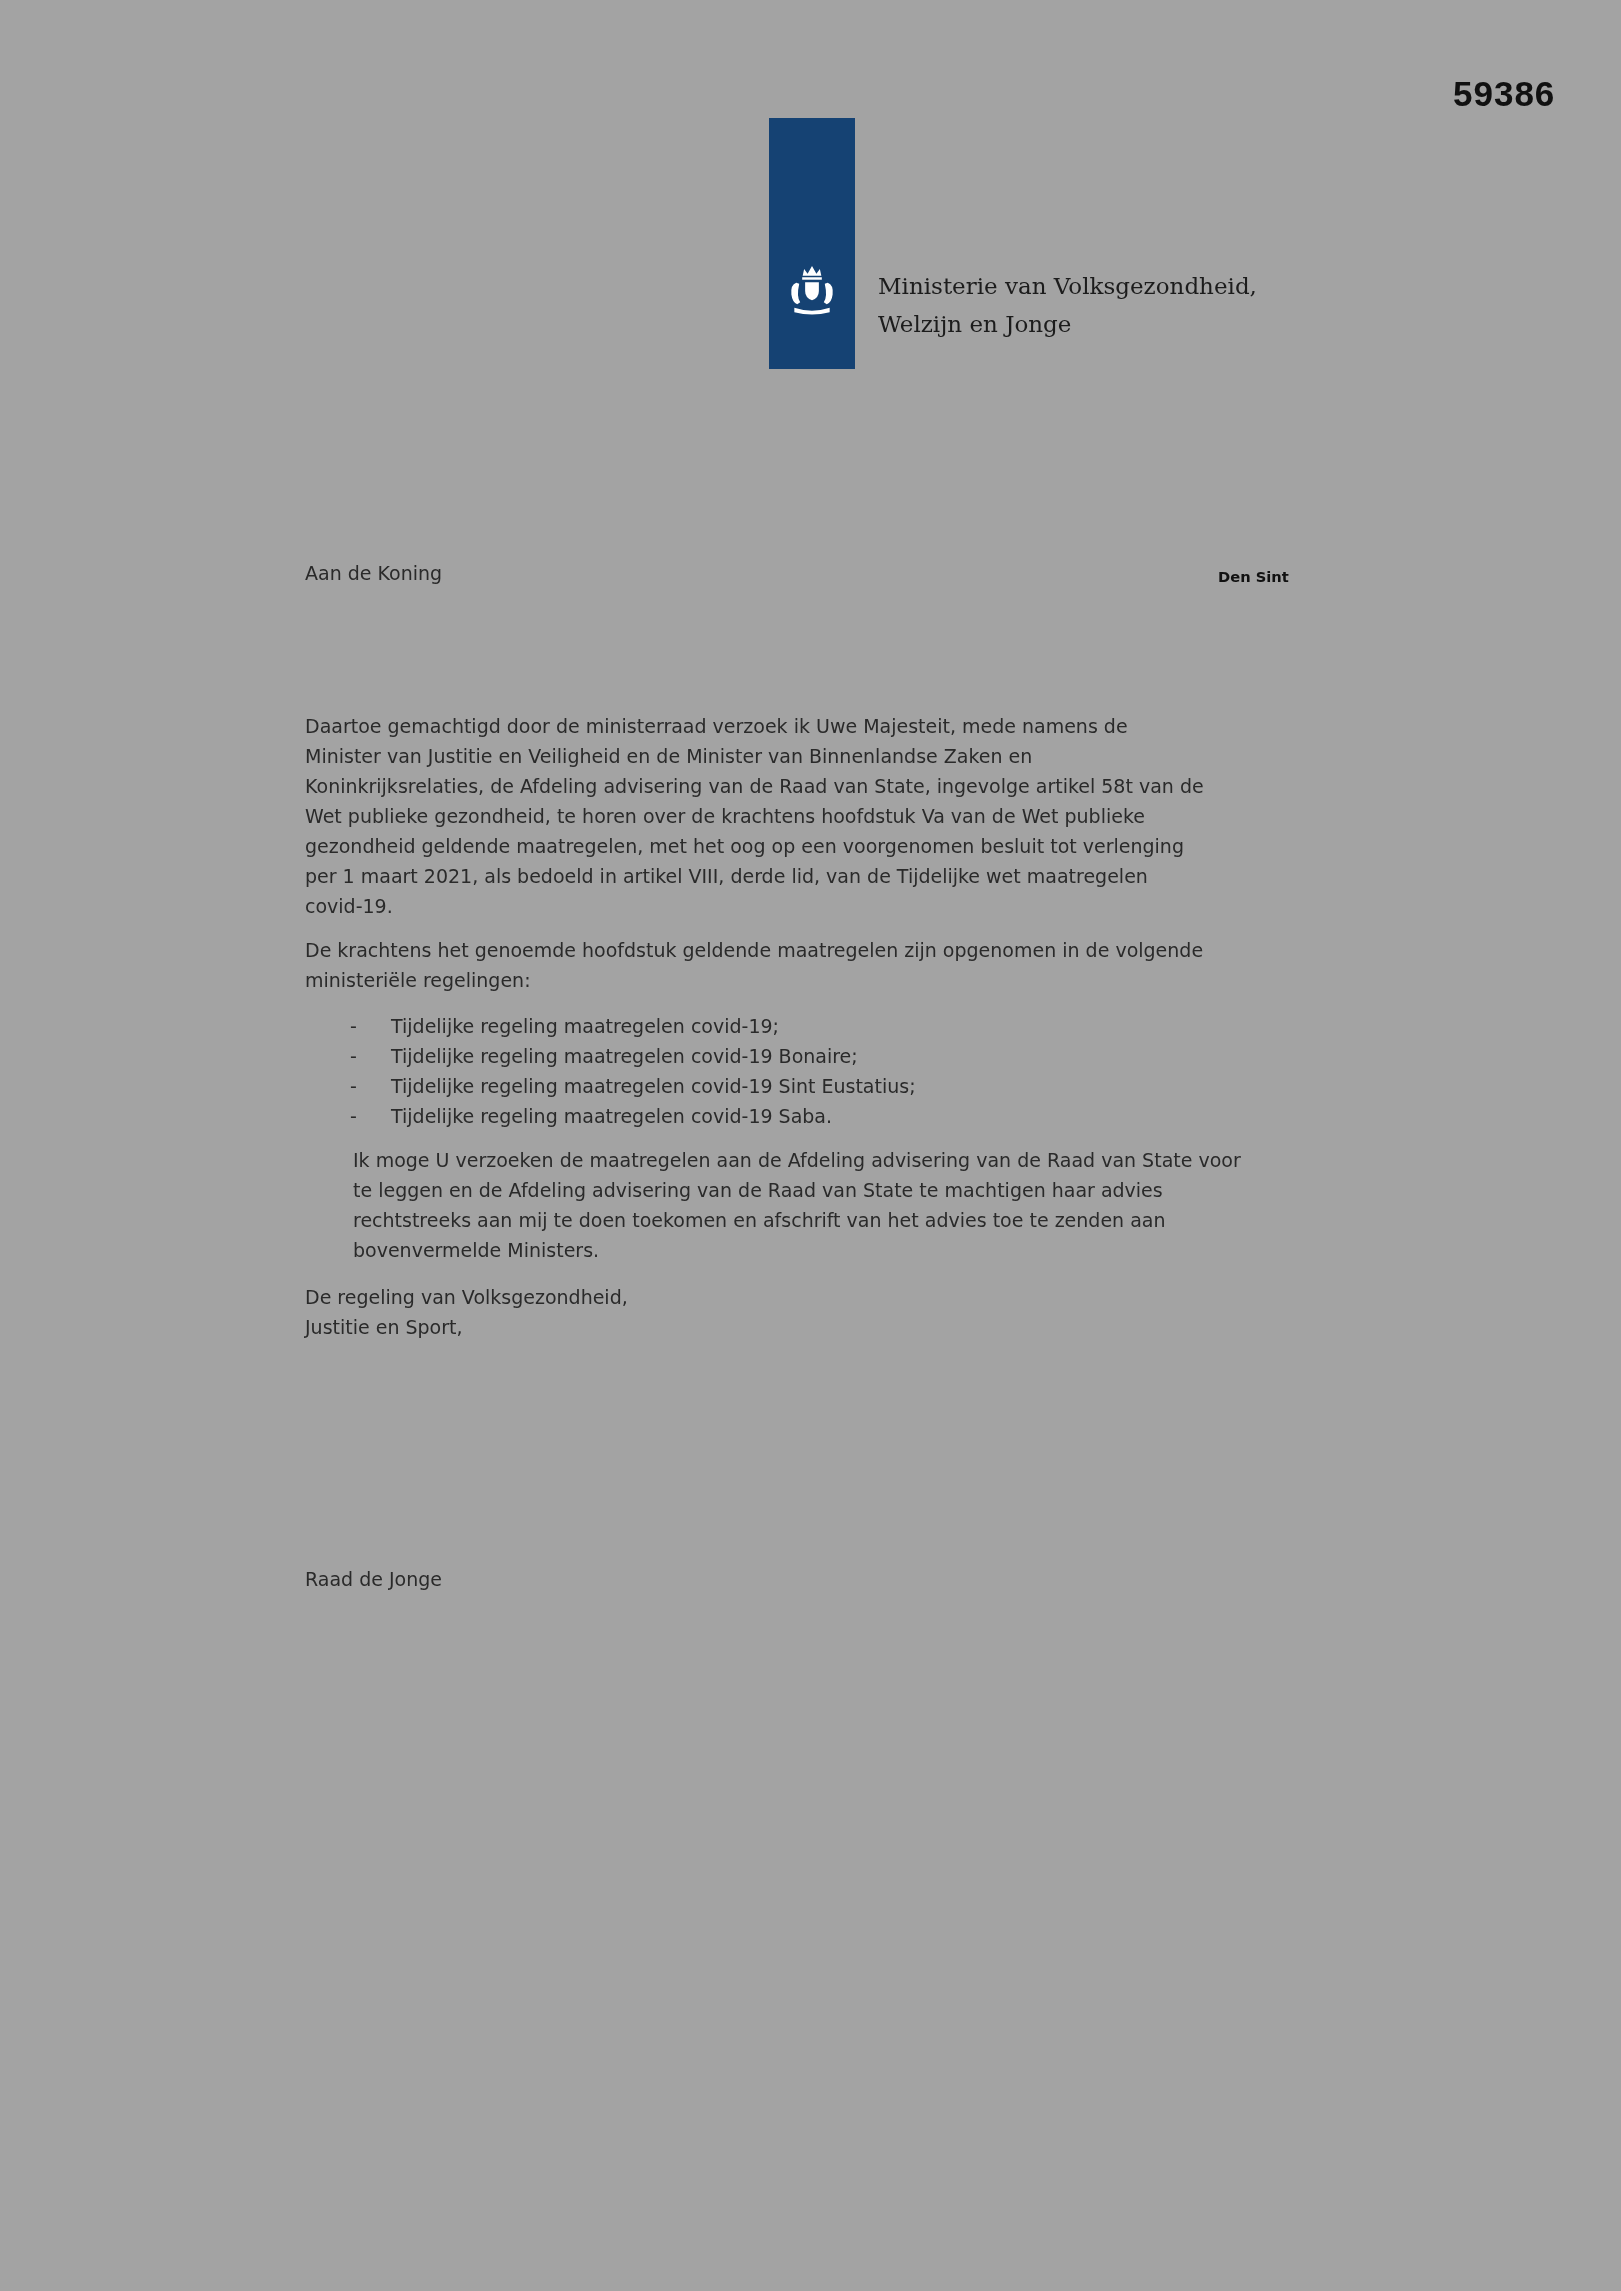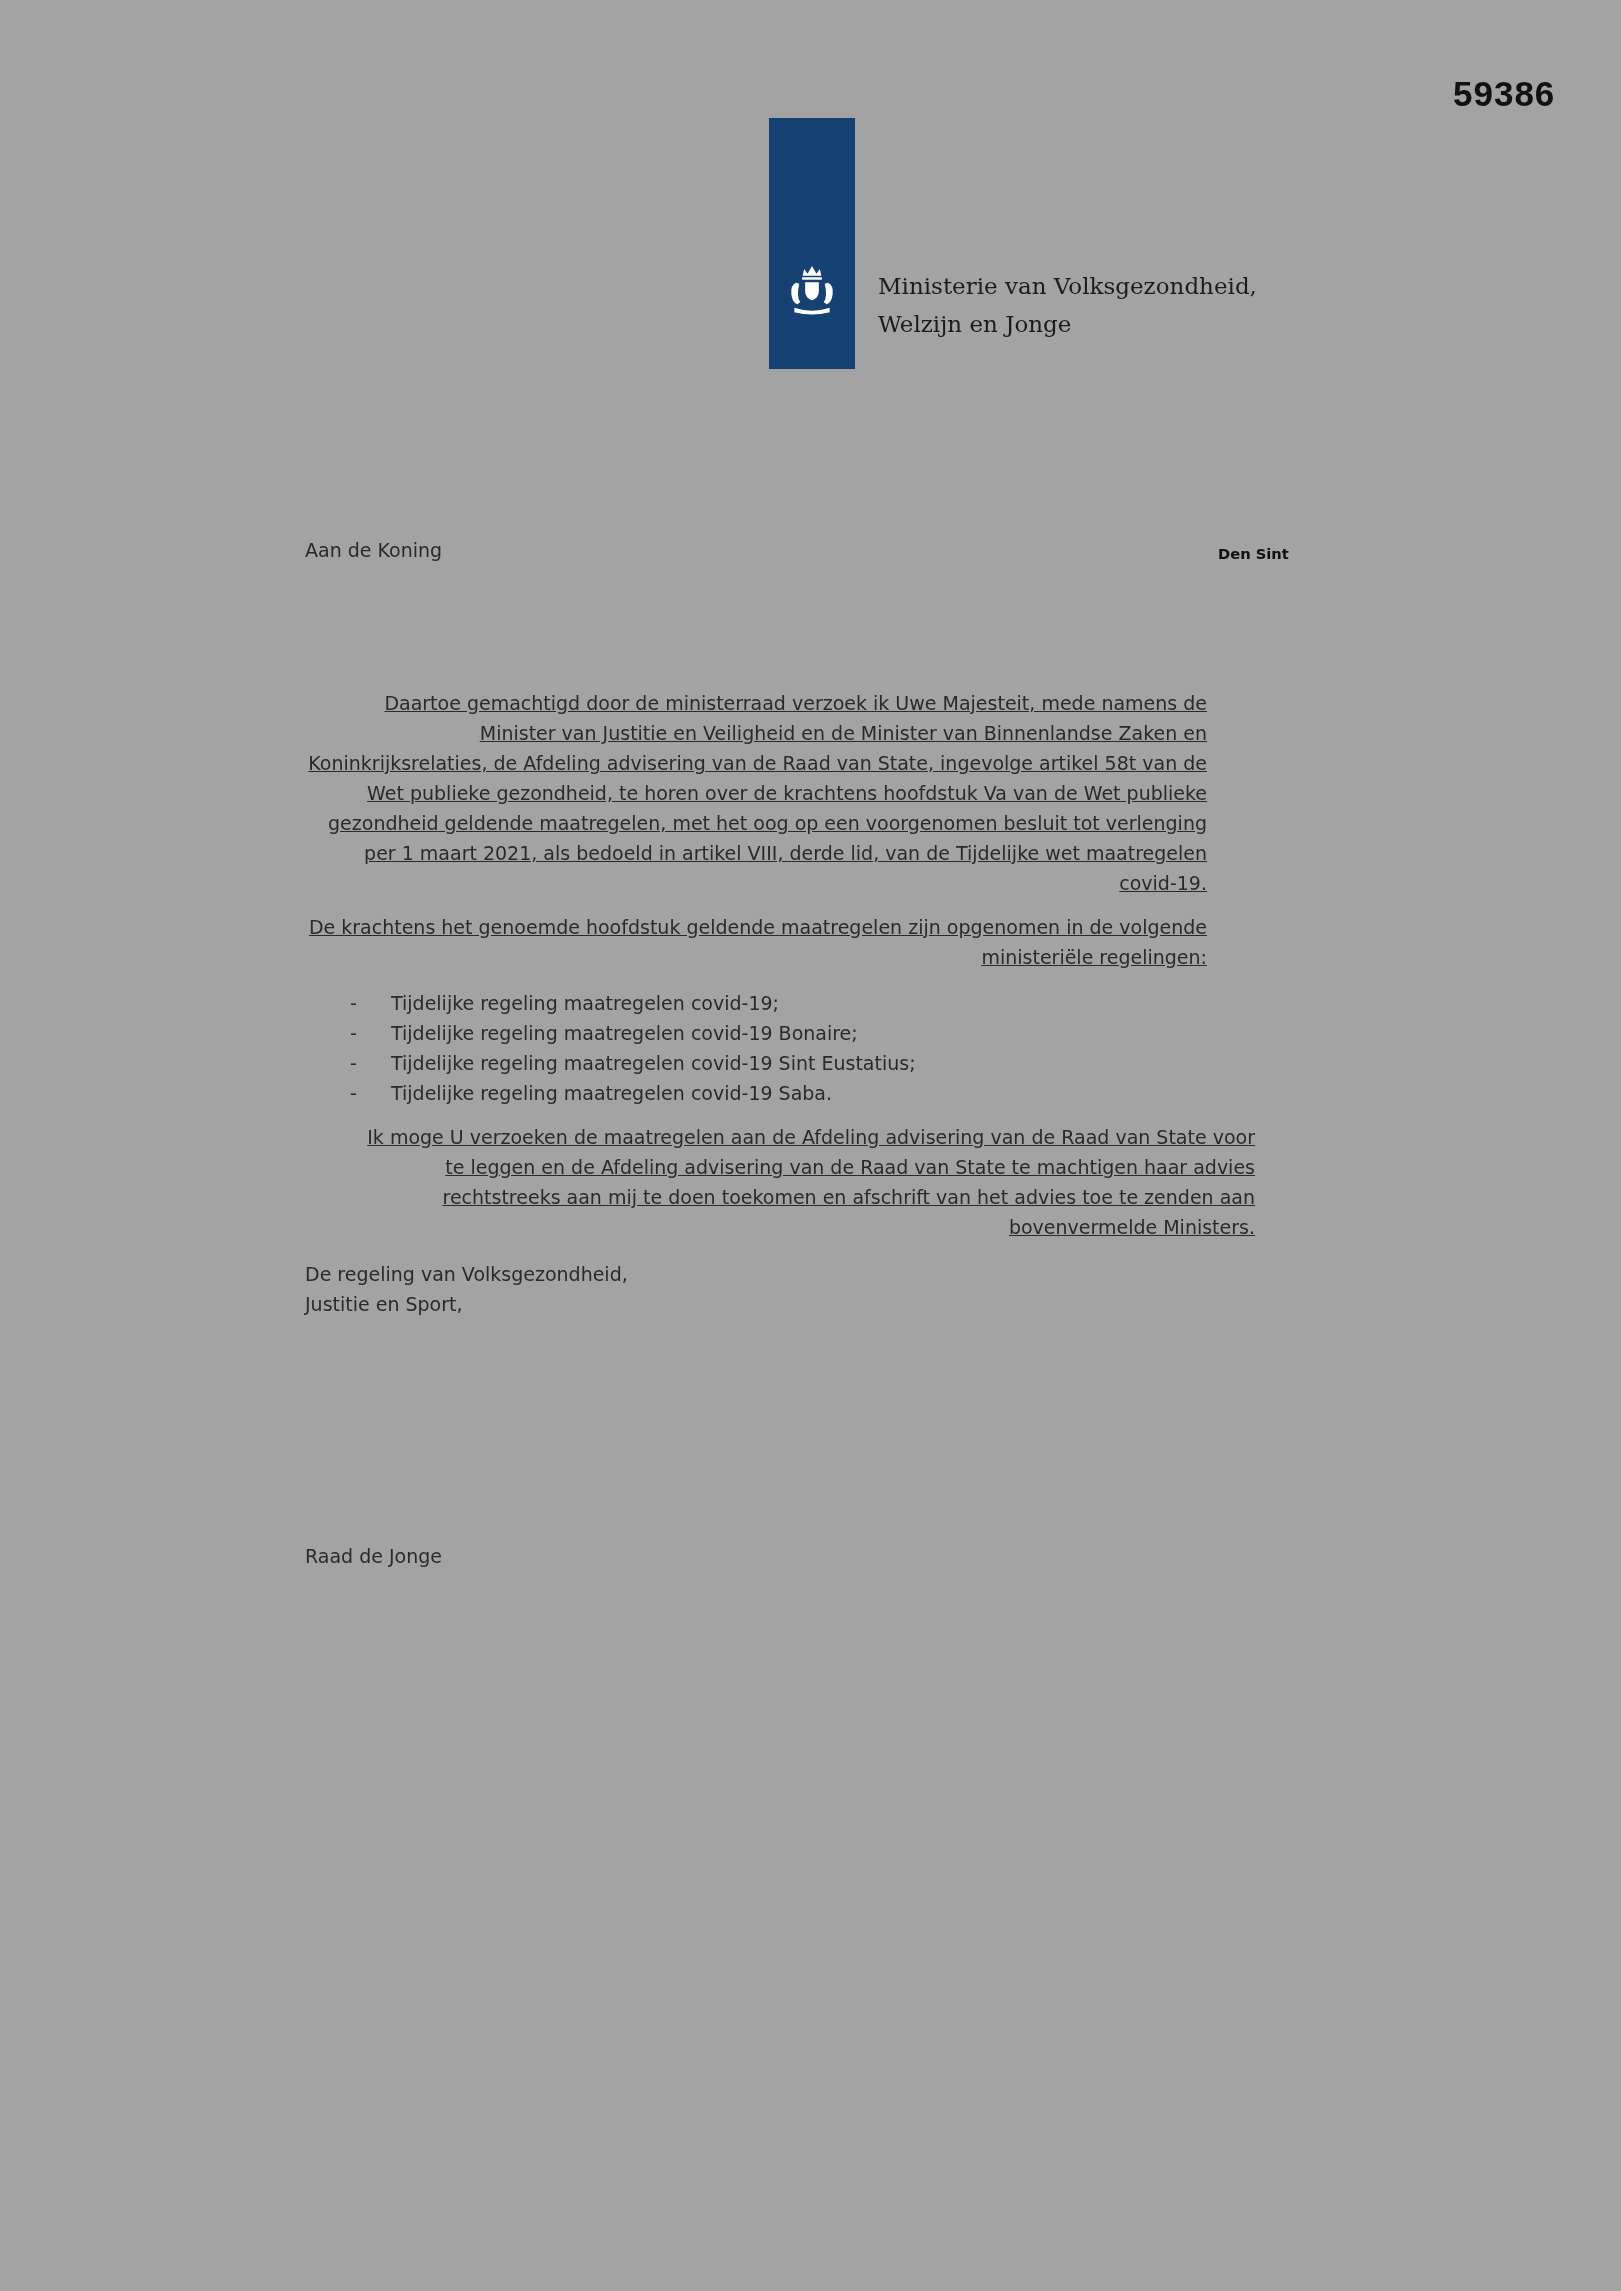--- a/index.html
+++ b/index.html
@@ -49,21 +49,21 @@
     top: 267px;
     font-family: "DejaVu Serif", serif;
     font-size: 23px;
     line-height: 38px;
     color: #1c1c1c;
     white-space: nowrap;
   }
   .content {
     position: absolute;
     left: 305px;
-    top: 535px;
+    top: 558px;
     width: 995px;
     font-size: 19px;
     line-height: 30px;
     color: #2a2a2a;
   }
   .address-row {
     position: relative;
     height: 30px;
     margin-bottom: 123px;
   }
@@ -73,22 +73,21 @@
     left: 913px;
     top: 3.9px;
     font-size: 14.7px;
     font-weight: bold;
     color: #111111;
     white-space: nowrap;
   }
   p.para {
     width: 902px;
     margin: 0 0 13.7px 0;
-    text-align: right;
-    text-decoration: underline;
+    text-align: left;
   }
   p.para:last-of-type { margin-bottom: 13.7px; margin-left: 48px; }
   ul.reg-list {
     list-style: none;
     margin: 16.7px 0 13.7px 0;
     padding: 0;
     width: 902px;
   }
   ul.reg-list li {
     position: relative;

